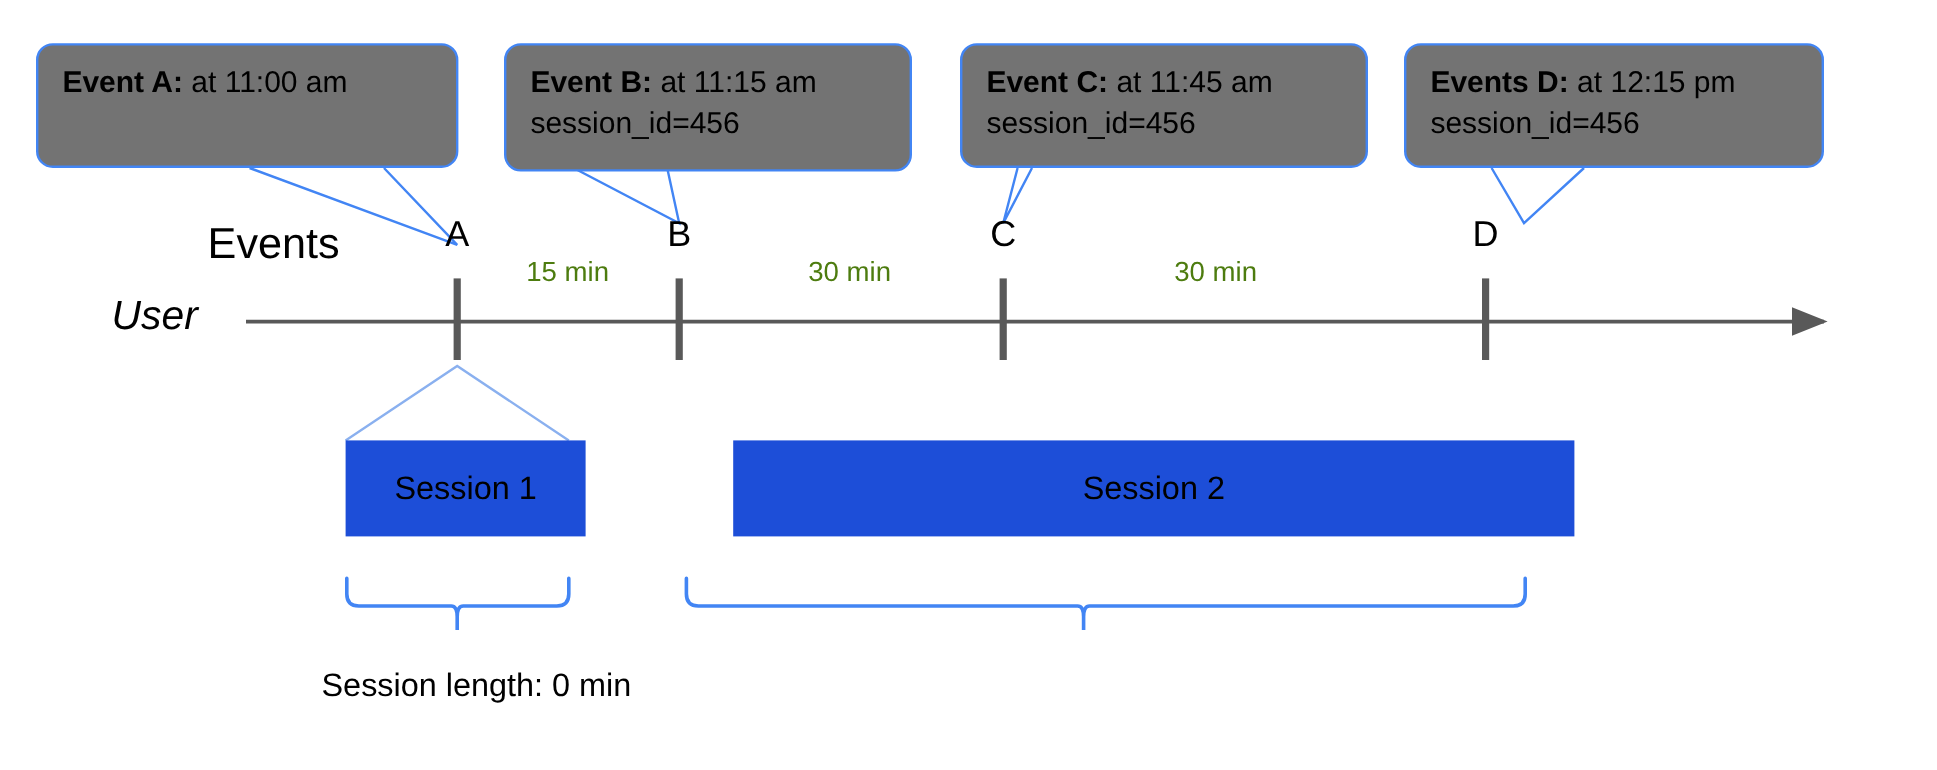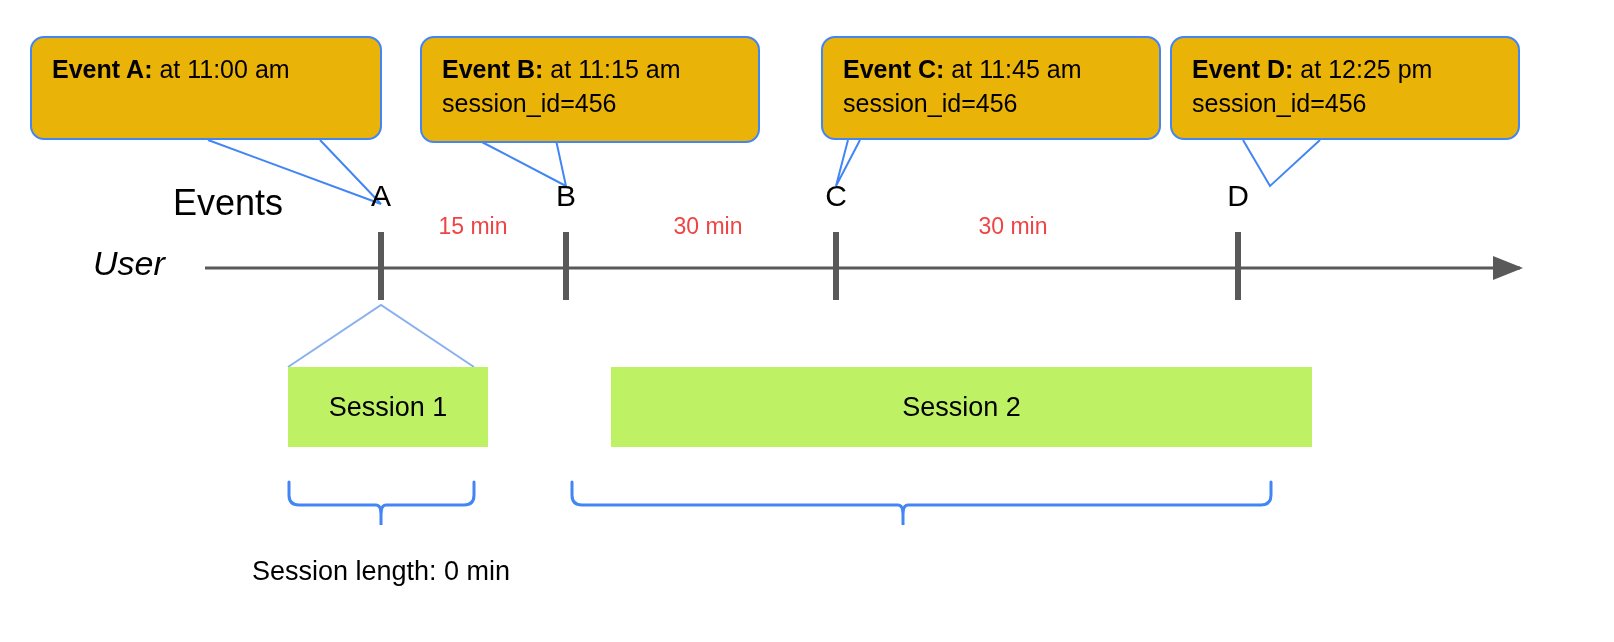--- a/index.html
+++ b/index.html
@@ -2,32 +2,32 @@
 <html><head>
 <meta charset="utf-8">
 <style>
   html,body{margin:0;padding:0;background:#ffffff;}
   body{width:1614px;height:642px;position:relative;overflow:hidden;
        font-family:"Liberation Sans", sans-serif;color:#000;}
   #stage{position:absolute;left:0;top:0;width:1614px;height:642px;}
   svg.layer{position:absolute;left:0;top:0;width:1614px;height:642px;overflow:visible;}
 
   .callout{position:absolute;box-sizing:border-box;
-           border:2px solid #4285f4;border-radius:14px;background:#eab308;
+           border:2px solid #4285f4;border-radius:14px;background:#737373;
            padding:14px 18px 12px 20px;}
   .callout .line{font-size:25px;line-height:34px;white-space:nowrap;color:#000;}
   .callout .strong{font-weight:bold;}
 
   .axis-label{position:absolute;white-space:nowrap;color:#000;}
   .lbl-user{font-size:34px;}
   .lbl-events{font-size:36px;}
   .tick-letter{position:absolute;font-size:30px;color:#000;transform:translateX(-50%);}
-  .gap-label{position:absolute;font-size:23px;color:#ef4444;transform:translateX(-50%);white-space:nowrap;}
+  .gap-label{position:absolute;font-size:23px;color:#4d7c0f;transform:translateX(-50%);white-space:nowrap;}
 
-  .session-box{position:absolute;background:#bef264;display:flex;
+  .session-box{position:absolute;background:#1d4ed8;display:flex;
                align-items:center;justify-content:center;}
   .session-box span{font-size:27px;color:#000;}
 
   .len-label{position:absolute;font-size:27px;color:#000;white-space:nowrap;
              transform:translateX(-50%);}
 </style>
 </head>
 <body>
 
 <div id="stage">
@@ -72,30 +72,30 @@
     </div>
   </div>
 
   <div class="callout" style="left:420px;top:36px;width:340px;height:107px;">
     <div class="line">
       <span class="strong">Event B:</span><span> at 11:15 am</span>
     </div>
     <div class="line">session_id=456</div>
   </div>
 
-  <div class="callout" style="left:821px;top:36px;width:340px;height:104px;">
+  <div class="callout" style="left:800px;top:36px;width:340px;height:104px;">
     <div class="line">
       <span class="strong">Event C:</span><span> at 11:45 am</span>
     </div>
     <div class="line">session_id=456</div>
   </div>
 
   <div class="callout" style="left:1170px;top:36px;width:350px;height:104px;">
     <div class="line">
-      <span class="strong">Event D:</span><span> at 12:25 pm</span>
+      <span class="strong">Events D:</span><span> at 12:15 pm</span>
     </div>
     <div class="line">session_id=456</div>
   </div>
 
   <div class="axis-label lbl-events" style="left:173px;top:182px;">Events</div>
   <div class="axis-label lbl-user" style="left:93px;top:244px;font-style:italic;">User</div>
 
   <div class="tick-letter" style="left:381px;top:179px;">A</div>
   <div class="tick-letter" style="left:566px;top:179px;">B</div>
   <div class="tick-letter" style="left:836px;top:179px;">C</div>
@@ -105,15 +105,15 @@
   <div class="gap-label" style="left:708px;top:213px;">30 min</div>
   <div class="gap-label" style="left:1013px;top:213px;">30 min</div>
 
   <div class="session-box" style="left:288px;top:367px;width:200px;height:80px;">
     <span>Session 1</span>
   </div>
   <div class="session-box" style="left:570px;top:367px;width:701px;height:80px;margin-left:41px;">
     <span>Session 2</span>
   </div>
 
-  <div class="len-label" style="left:381px;top:556px;">Session length: 0 min</div>
+  <div class="len-label" style="left:397px;top:556px;">Session length: 0 min</div>
 
 </div>
 
 </body></html>

